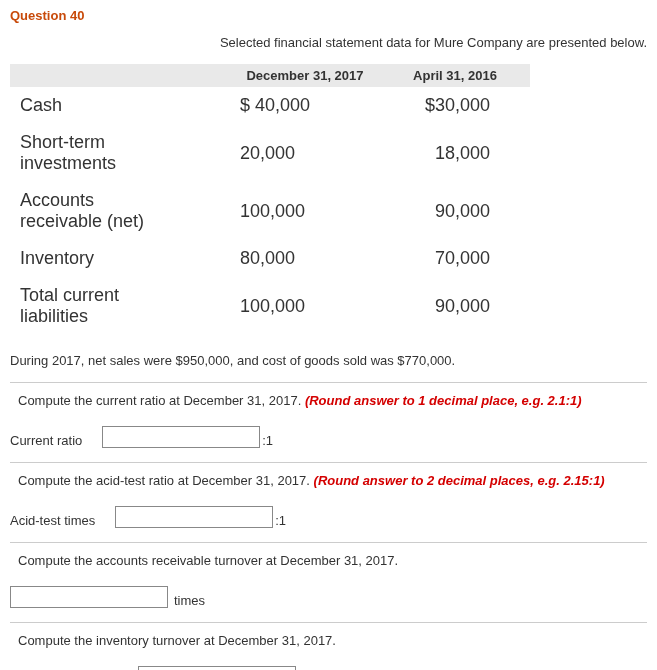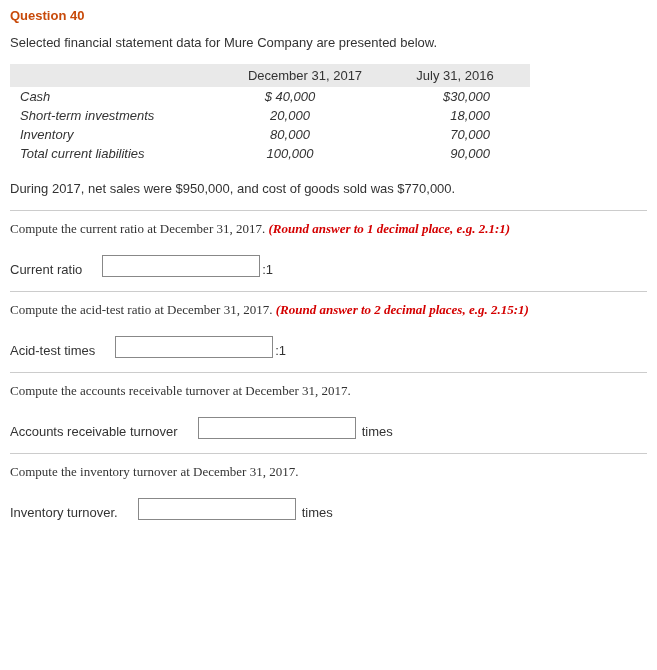--- a/index.html
+++ b/index.html
@@ -12,61 +12,60 @@
 }
 .question-title {
   color: #c84a0a;
   font-weight: bold;
   font-size: 13px;
   margin-bottom: 12px;
 }
 .intro {
   color: #333;
   margin-bottom: 14px;
+  text-align: right;
 }
 table.fin {
   border-collapse: collapse;
   margin-bottom: 18px;
 }
 table.fin th {
   background: #e9e9e9;
-  font-weight: normal;
+  font-weight: bold;
   text-align: center;
   padding: 4px 10px;
   font-size: 13px;
 }
 table.fin td {
-  padding: 2px 10px;
-  font-size: 13px;
-  font-style: italic;
+  padding: 8px 10px;
+  font-size: 18px;
 }
 table.fin td.label {
   text-align: left;
   padding-right: 50px;
 }
 table.fin td.num {
-  text-align: center;
+  text-align: left;
   padding-right: 40px;
   margin-top: 11px;
 }
 table.fin td.num2 {
   text-align: right;
   padding-right: 40px;
 }
 .midtext {
   margin: 16px 0 14px 0;
 }
 hr.sep {
   border: none;
   border-top: 1px solid #ccc;
   margin: 10px 0;
 }
 .prompt {
-  margin: 10px 0 18px 0;
-  font-family: Liberation Serif, serif;
+  margin: 10px 0 18px 8px;
 }
 .hint {
   color: #d40000;
   font-style: italic;
   font-weight: bold;
 }
 .field-row {
   margin: 8px 0 14px 0;
   display: flex;
   align-items: flex-end;
@@ -89,31 +88,36 @@
 <body>
 
 <div class="question-title">Question 40</div>
 <div class="intro">Selected financial statement data for Mure Company are presented below.</div>
 
 <table class="fin">
   <tbody>
       <tr>
     <th style="background:#e9e9e9;width:200px;"></th>
     <th style="width:130px;">December 31, 2017</th>
-    <th style="width:130px;">July 31, 2016</th>
+    <th style="width:130px;">April 31, 2016</th>
   </tr>
   <tr>
     <td class="label">Cash</td>
     <td class="num">$ 40,000</td>
     <td class="num2">$30,000</td>
   </tr>
   <tr>
     <td class="label">Short-term investments</td>
     <td class="num">20,000</td>
     <td class="num2">18,000</td>
+  </tr>
+  <tr>
+    <td class="label">Accounts receivable (net)</td>
+    <td class="num">100,000</td>
+    <td class="num2">90,000</td>
   </tr>
   <tr>
     <td class="label">Inventory</td>
     <td class="num">80,000</td>
     <td class="num2">70,000</td>
   </tr>
   <tr>
     <td class="label">Total current liabilities</td>
     <td class="num">100,000</td>
     <td class="num2">90,000</td>
@@ -144,21 +148,20 @@
   <input class="ans" style="width: 150px;">
   <span class="suffix">:1</span>
 </div>
 
 <hr class="sep">
 
 <div class="prompt">
   <span>Compute the accounts receivable turnover at December 31, 2017.</span>
 </div>
 <div class="field-row">
-  <span class="field-label">Accounts receivable turnover</span>
   <input class="ans" style="width: 150px;">
   <span class="suffix" style="margin-left:6px;">times</span>
 </div>
 
 <hr class="sep">
 
 <div class="prompt">
   <span>Compute the inventory turnover at December 31, 2017.</span>
 </div>
 <div class="field-row">

